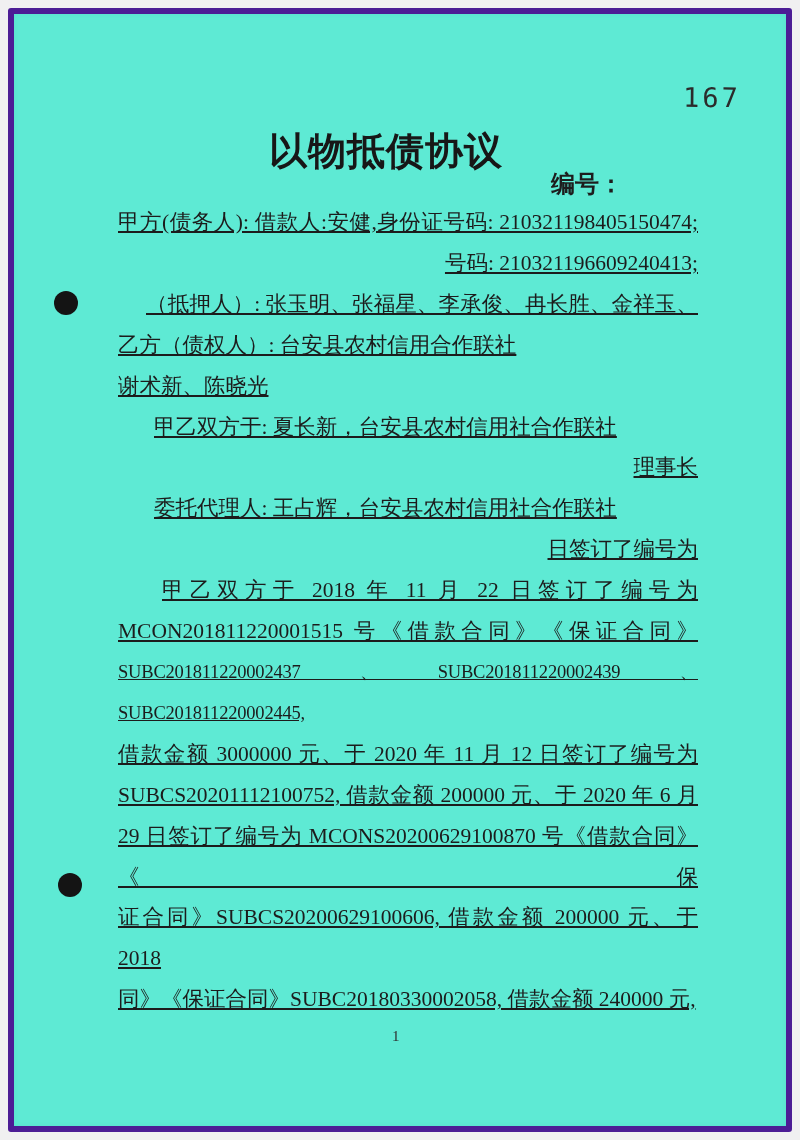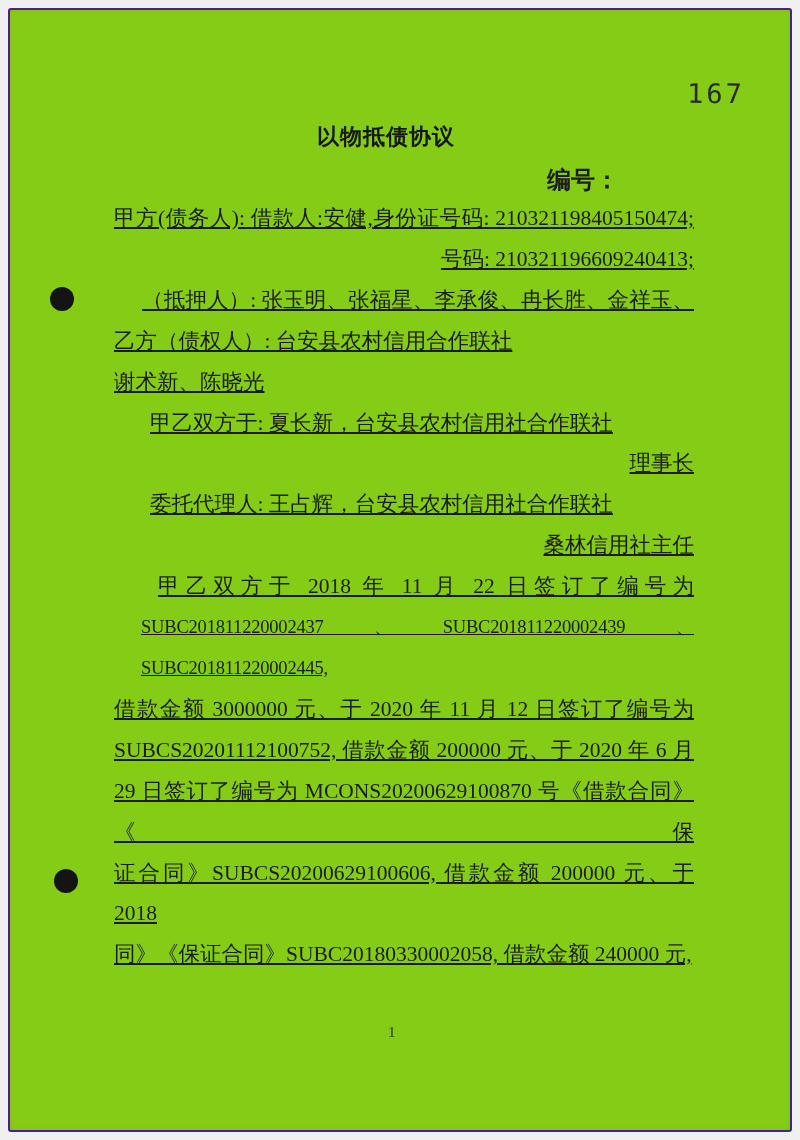--- a/index.html
+++ b/index.html
@@ -9,55 +9,55 @@
     font-family:"Liberation Serif","DejaVu Serif",serif;
     position:relative;
     overflow:hidden;
   }
   .scan {
     position:absolute; inset:0;
     background:#f0f0f1;
   }
   .page {
     position:absolute; left:8px; top:8px; right:8px; bottom:8px;
-    background:#84cc16;
-    border:2px solid #4c1d95;
+    background:#5eead4;
+    border:6px solid #4c1d95;
     border-radius:3px;
     box-shadow:0 0 6px rgba(0,0,0,0.04) inset;
   }
   .corner-number {
     position:absolute; top:68px; right:45px;
     font-family:"DejaVu Sans Mono","Liberation Mono",monospace;
     font-size:27px; letter-spacing:3px; color:#2b2b2b;
     transform:rotate(0.5deg);
   }
   .doc-title {
     position:absolute; top:112px; left:0; right:28px;
     text-align:center;
     font-family:"Liberation Sans","DejaVu Sans",sans-serif;
-    font-weight:700; font-size:22px; letter-spacing:1px;
+    font-weight:700; font-size:38px; letter-spacing:1px;
     color:#171717;
   }
   .doc-number {
     position:absolute; top:154px; left:537px;
     font-family:"Liberation Sans","DejaVu Sans",sans-serif;
     font-weight:700; font-size:24px; color:#1d1d1d;
   }
   .doc-body {
     position:absolute; top:188px; left:104px; width:580px;
     font-size:21.5px; line-height:40.9px; color:#1c1c1c;
   }
   .line { min-height:40.9px;text-decoration:underline; }
   .a-justify { text-align:justify; text-align-last:justify; }
   .a-left   { text-align:left; }
   .a-center { text-align:right; }
   .ind-1 { text-indent:28px; }
   .ind-2 { text-indent:36px; }
   .ind-3 { text-indent:44px; }
-  .tight { font-size:18.5px; letter-spacing:-0.2px;margin-left:27px; }
+  .tight { font-size:18.5px; letter-spacing:-0.2px; }
   .page-footer {
     position:absolute; top:1014px; left:378px;
     font-size:15px; color:#2e2e2e;
   }
   .punch-hole {
     position:absolute; width:24px; height:24px;
     background:#141414; border-radius:50%;
   }
   .punch-hole.top    { left:40px; top:277px; }
   .punch-hole.bottom { left:44px; top:859px; }
@@ -79,22 +79,23 @@
 
     <div class="doc-body">
         <div class="line a-justify">甲方(债务人): 借款人:安健,身份证号码: 210321198405150474;</div>
         <div class="line a-center">号码: 210321196609240413;</div>
         <div class="line a-justify ind-1">（抵押人）: 张玉明、张福星、李承俊、冉长胜、金祥玉、</div>
         <div class="line a-left">乙方（债权人）: 台安县农村信用合作联社</div>
         <div class="line a-left">谢术新、陈晓光</div>
         <div class="line a-left ind-2">甲乙双方于: 夏长新，台安县农村信用社合作联社</div>
         <div class="line a-center">理事长</div>
         <div class="line a-left ind-2">委托代理人: 王占辉，台安县农村信用社合作联社</div>
-        <div class="line a-center">桑林信用社主任</div>
+        <div class="line a-center">日签订了编号为</div>
         <div class="line a-justify ind-3">甲乙双方于 2018 年 11 月 22 日签订了编号为</div>
+        <div class="line a-justify">MCON201811220001515 号《借款合同》《保证合同》</div>
         <div class="line a-justify tight">SUBC201811220002437、SUBC201811220002439、SUBC201811220002445,</div>
         <div class="line a-justify">借款金额 3000000 元、于 2020 年 11 月 12 日签订了编号为</div>
         <div class="line a-justify">SUBCS20201112100752, 借款金额 200000 元、于 2020 年 6 月</div>
         <div class="line a-justify">29 日签订了编号为 MCONS20200629100870 号《借款合同》《保</div>
         <div class="line a-justify">证合同》SUBCS20200629100606, 借款金额 200000 元、于 2018</div>
         <div class="line a-left">同》《保证合同》SUBC20180330002058, 借款金额 240000 元,</div>
       </div>
 
     <div class="page-footer">1</div>
 

